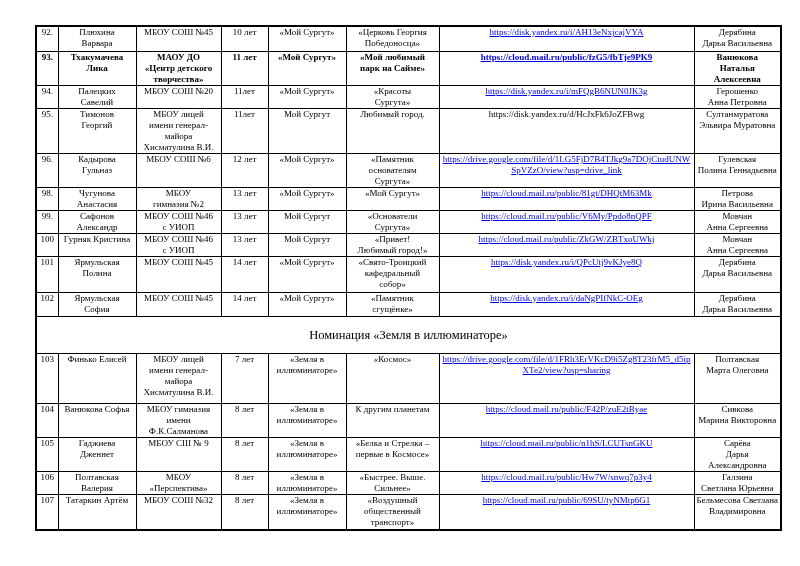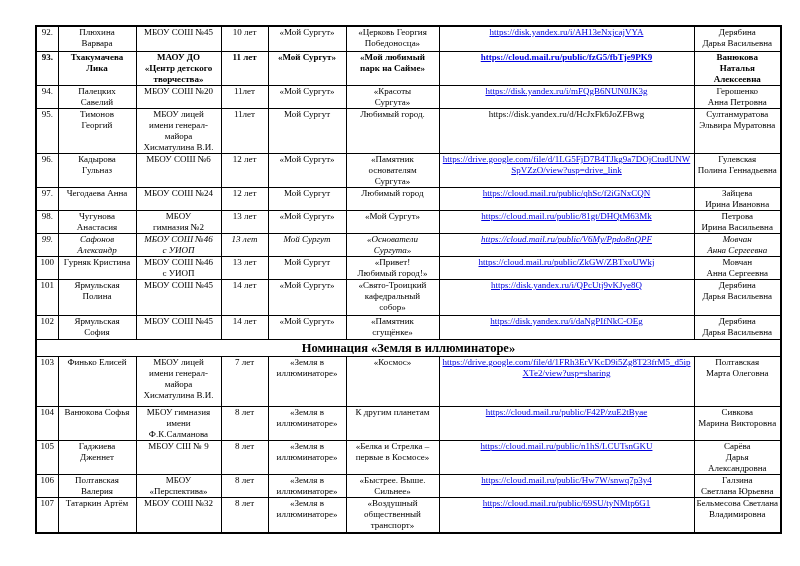--- a/index.html
+++ b/index.html
@@ -16,22 +16,22 @@
   td{
     border:1px solid #000;
     vertical-align:top;text-align:center;
     font-size:9px;line-height:11px;
     padding:0 1px;overflow:hidden;
     white-space:pre-line;
   }
   td.c-num{padding:0;}
   td.c-link{white-space:normal;word-break:break-all;padding:0 3px;}
   td.section{
-    font-weight:bold;font-size:12.5px;line-height:14px;
-    vertical-align:middle;white-space:normal;padding:1px 0;
+    font-weight:normal;font-size:12.5px;line-height:14px;
+    vertical-align:middle;white-space:normal;padding:11px 0;
   }
   a.hyperlink{color:#0000e0;text-decoration:underline;cursor:pointer;word-break:break-all;}
   span.plainlink{color:#000;text-decoration:none;word-break:break-all;}
 </style>
 </head>
 <body>
 
 <div class="page">
   <table class="doc">
     <colgroup>
@@ -109,44 +109,33 @@
           <td class="c-age">12 лет</td>
           <td class="c-nomination">«Мой Сургут»</td>
           <td class="c-work">«Памятник
 основателям
 Сургута»</td>
           <td class="c-link"><a class="hyperlink">https://drive.google.com/file/d/1LG5FjD7B4TJkg9a7DOjCtudUNWSpVZzO/view?usp=drive_link</a></td>
           <td class="c-curator">Гулевская
 Полина Геннадьевна</td>
         </tr>
         <tr style="height: 23px;">
-          <td class="c-num">97.</td>
-          <td class="c-name">Чегодаева Анна</td>
-          <td class="c-school">МБОУ СОШ №24</td>
-          <td class="c-age">12 лет</td>
-          <td class="c-nomination">Мой Сургут</td>
-          <td class="c-work">Любимый город</td>
-          <td class="c-link"><a class="hyperlink">https://cloud.mail.ru/public/qhSc/f2iGNxCQN</a></td>
-          <td class="c-curator">Зайцева
-Ирина Ивановна</td>
-        </tr>
-        <tr style="height: 23px;">
           <td class="c-num">98.</td>
           <td class="c-name">Чугунова
 Анастасия</td>
           <td class="c-school">МБОУ
 гимназия №2</td>
           <td class="c-age">13 лет</td>
           <td class="c-nomination">«Мой Сургут»</td>
           <td class="c-work">«Мой Сургут»</td>
           <td class="c-link"><a class="hyperlink">https://cloud.mail.ru/public/81gt/DHQtM63Mk</a></td>
           <td class="c-curator">Петрова
 Ирина Васильевна</td>
         </tr>
-        <tr style="height: 23px; font-style: italic;">
+        <tr style="height: 23px;">
           <td class="c-num">99.</td>
           <td class="c-name">Сафонов
 Александр</td>
           <td class="c-school">МБОУ СОШ №46
 с УИОП</td>
           <td class="c-age">13 лет</td>
           <td class="c-nomination">Мой Сургут</td>
           <td class="c-work">«Основатели
 Сургута»</td>
           <td class="c-link"><a class="hyperlink">https://cloud.mail.ru/public/V6My/Ppdo8nQPF</a></td>

